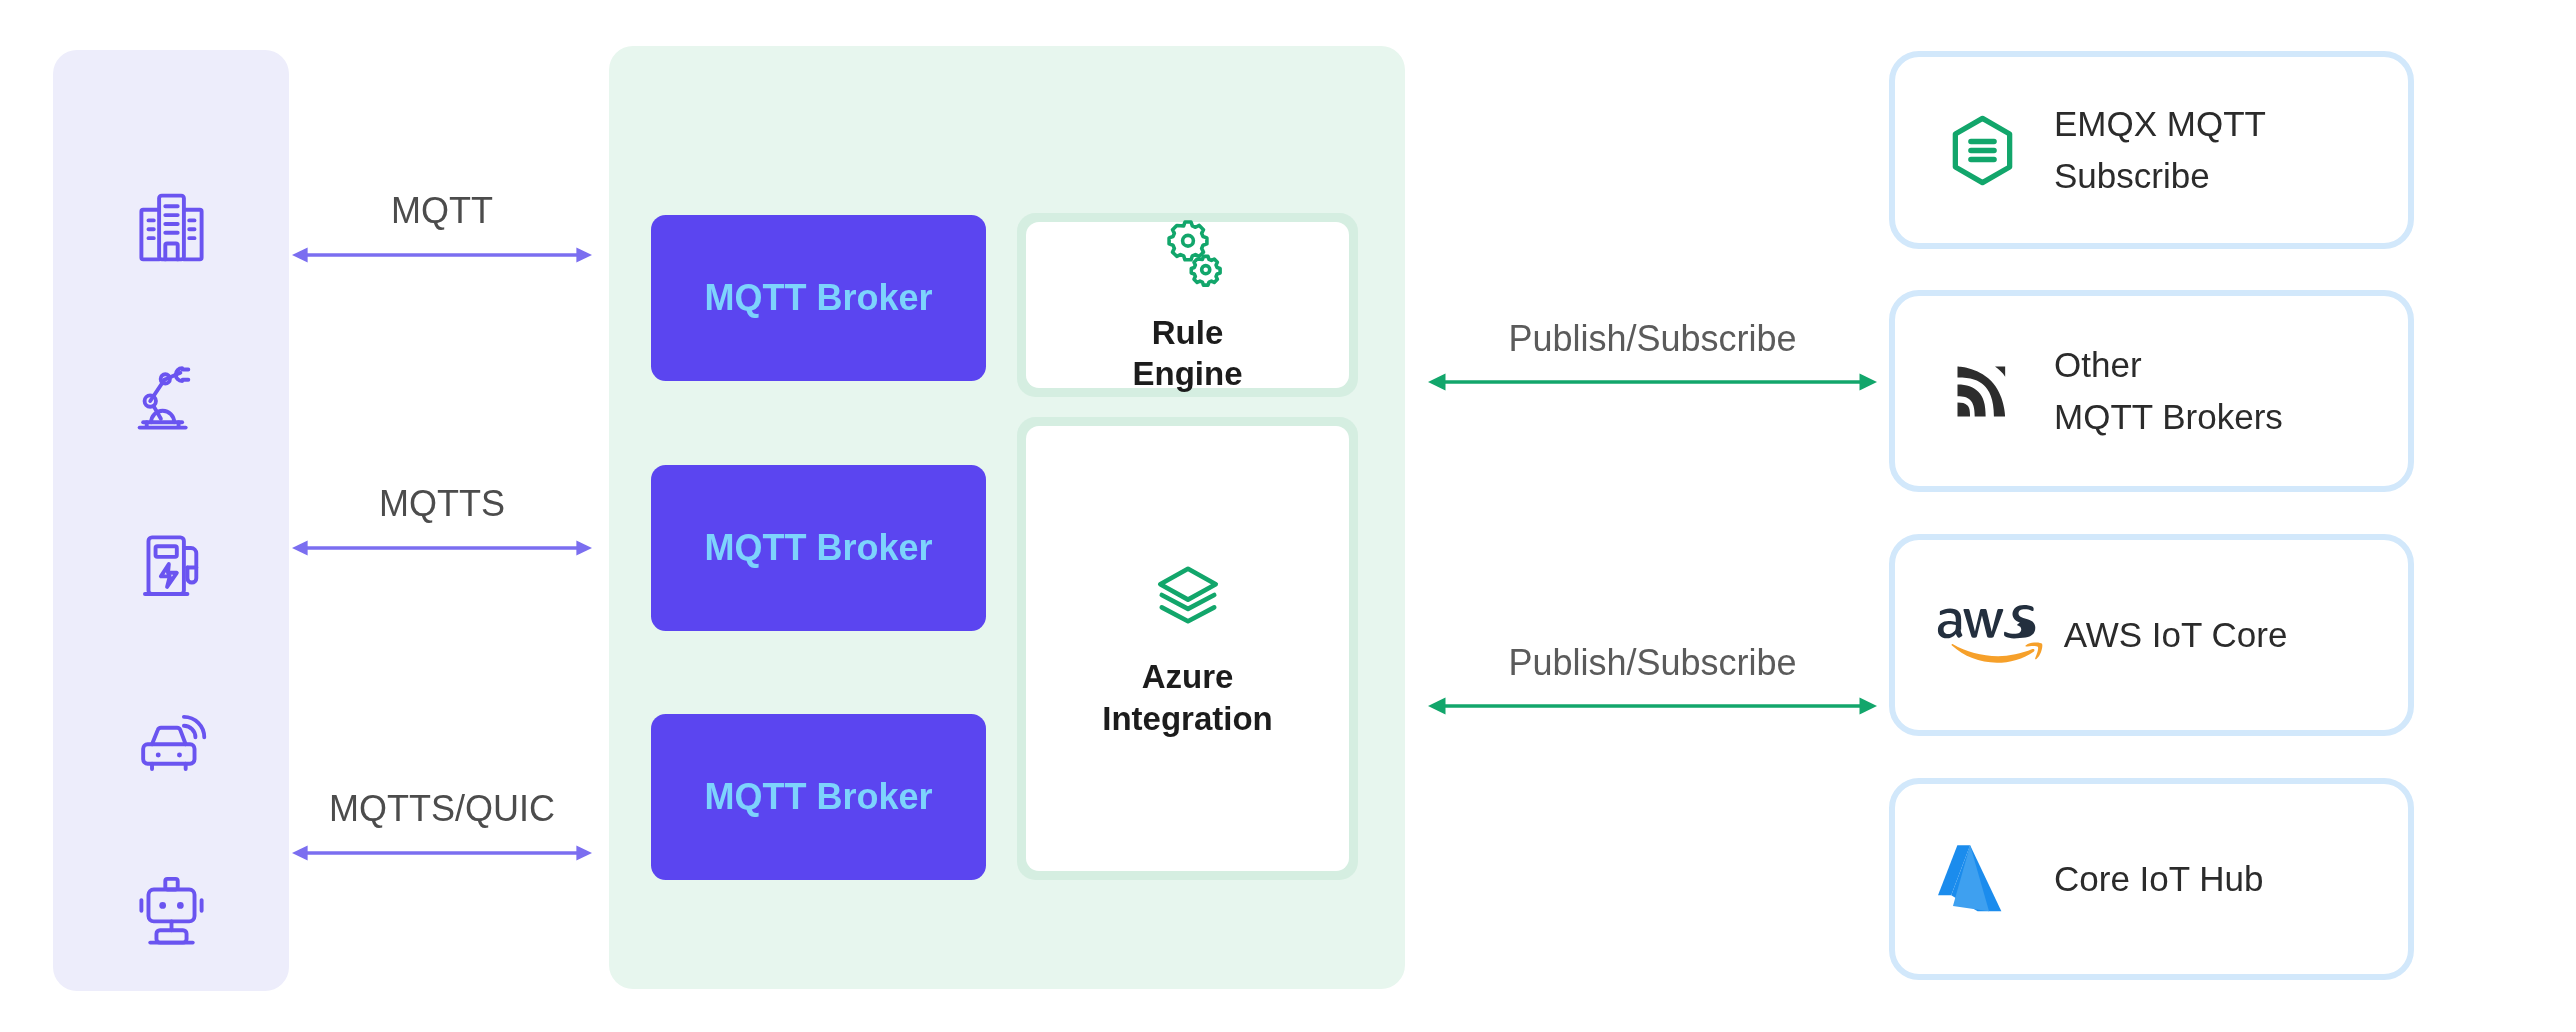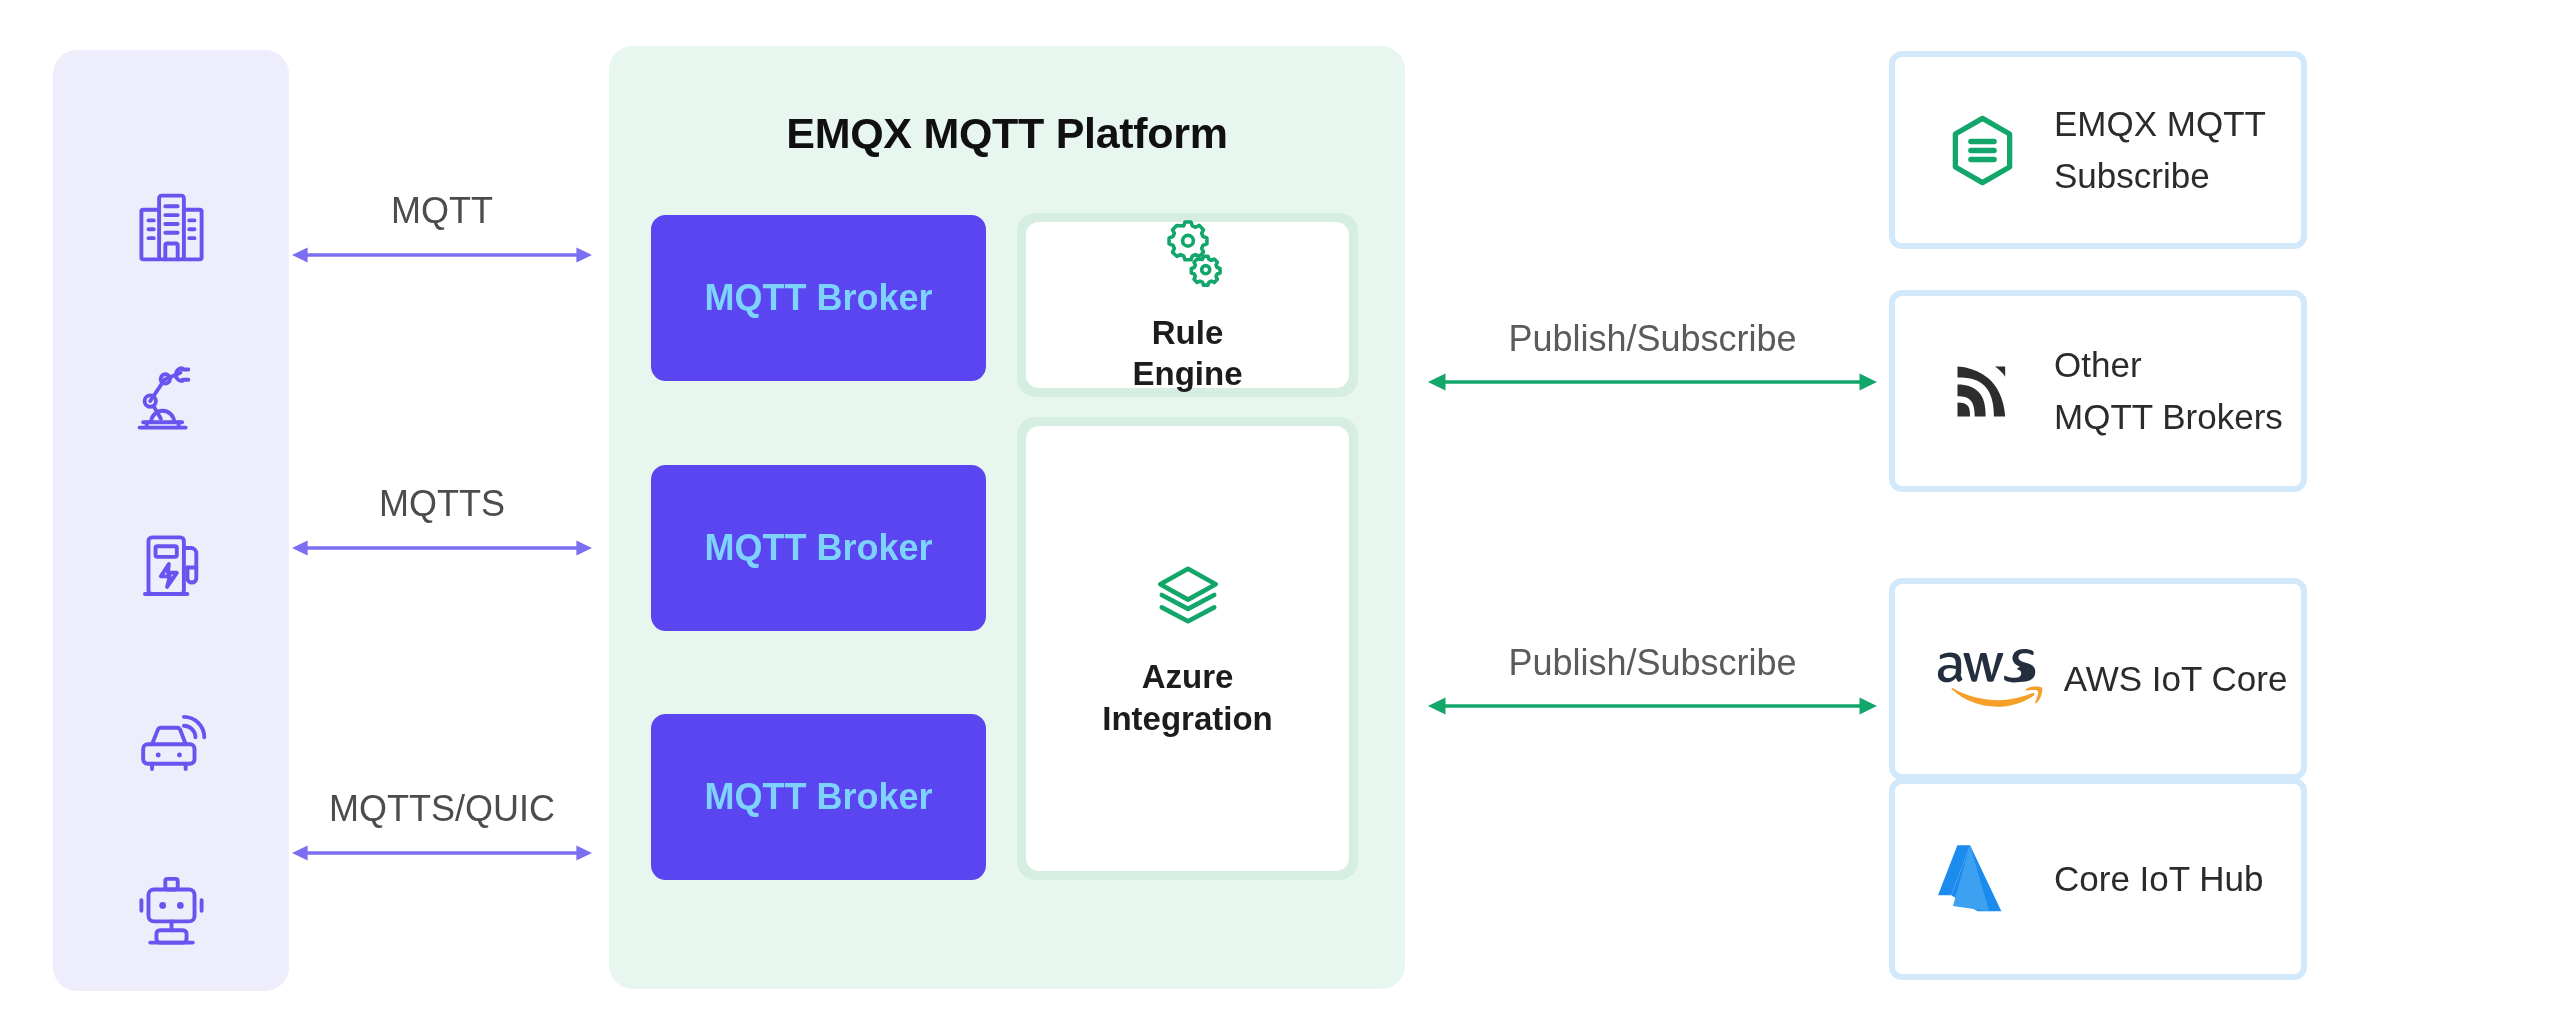--- a/index.html
+++ b/index.html
@@ -137,24 +137,24 @@
     text-align: center;
     font-size: 36px;
     color: #5b5b5b;
     white-space: nowrap;
   }
 
   
   .target-card {
     position: absolute;
     left: 1889px;
-    width: 418px;
+    width: 525px;
     background: #ffffff;
     border: 6.4px solid #d2e8fb;
-    border-radius: 13px;
+    border-radius: 30px;
     box-sizing: border-box;
     display: flex;
     align-items: center;
     padding-left: 39px;
     box-sizing: border-box;
   }
   .target-logo {
     width: 96px;
     min-width: 96px;
     height: 96px;
@@ -263,21 +263,20 @@
   <div class="proto-arrow" style="left:292px; top:839px; width:300px;">
     <div class="proto-label">MQTTS/QUIC</div>
     <svg class="proto-line-wrap" width="300" height="28" viewBox="0 0 326 30" preserveAspectRatio="none">
       <line x1="14" y1="15" x2="312" y2="15" stroke="#7b6ef0" stroke-width="4"></line>
       <polygon points="0,15 17,7 17,23" fill="#7b6ef0"></polygon>
       <polygon points="326,15 309,7 309,23" fill="#7b6ef0"></polygon>
     </svg>
   </div>
 
   <div id="platform-panel">
-    <div id="platform-title">EMQX MQTT Platform</div>
 
     <div class="broker-box" style="top:169px; height:166px;">
       <span>MQTT Broker</span>
     </div>
     <div class="broker-box" style="top:419px; height:166px;">
       <span>MQTT Broker</span>
     </div>
     <div class="broker-box" style="top:668px; height:166px;">
       <span>MQTT Broker</span>
     </div>
@@ -345,21 +344,21 @@
           <path d="M8 8c0 0 12.6.3 21.4 9.1C38.2 25.9 38.5 40 38.5 40h-7.2c0-11.6-3.1-16.7-6.4-20C21.6 16.7 16.6 15 8 15V8z"></path>
           <path d="M8 19.5c6.1 0 10 1.3 13.3 4.6C24.6 27.4 26 32 26 40h-7c0-5.6-1-8.7-2.9-10.6C14.2 27.5 12 27 8 27v-7.5z"></path>
           <path d="M8 31c3 0 4.8.4 6.2 1.8C15.6 34.2 16 36 16 40H8V31z"></path>
           <path d="M32 8h6.5v6.5c-1.6-2.4-3.9-4.8-6.5-6.5z"></path>
         </g>
       </svg>
     </div>
     <div class="target-label"><span>Other</span><br><span>MQTT Brokers</span></div>
   </div>
 
-  <div class="target-card" style="top:534px; height:202px;margin-top:44px;">
+  <div class="target-card" style="top:534px; height:202px;">
     <div class="target-logo" style="width:115px; min-width:115px; margin-right:14.7px;">
       <svg width="115" height="72" viewBox="0 0 130 80">
         <g fill="#232f3e">
           <path d="M30.2 33.6c0 1.4.2 2.5.4 3.3.3.8.7 1.7 1.2 2.6.2.3.3.6.3.8 0 .4-.2.7-.7 1.1l-2.3 1.5c-.3.2-.6.3-.9.3-.4 0-.7-.2-1.1-.5-.5-.5-.9-1.1-1.3-1.7-.4-.6-.7-1.3-1.1-2.2-2.8 3.3-6.3 5-10.5 5-3 0-5.4-.9-7.2-2.6-1.8-1.7-2.6-4-2.6-6.9 0-3.1 1.1-5.6 3.3-7.4 2.2-1.9 5.2-2.8 9-2.8 1.2 0 2.5.1 3.8.3 1.3.2 2.7.5 4.1.8v-2.6c0-2.7-.6-4.7-1.7-5.8-1.2-1.1-3.1-1.7-5.9-1.7-1.3 0-2.6.1-3.9.5-1.4.3-2.7.7-3.9 1.2-.6.3-1 .4-1.3.5-.2.1-.4.1-.6.1-.5 0-.7-.3-.7-1.1v-1.8c0-.6.1-1 .2-1.3.2-.2.5-.5 1-.7 1.3-.7 2.8-1.2 4.6-1.7 1.8-.5 3.7-.7 5.7-.7 4.4 0 7.6 1 9.6 3 2 2 3 5 3 9.1v12zm-14.5 5.4c1.2 0 2.5-.2 3.8-.7 1.3-.4 2.5-1.3 3.5-2.4.6-.7 1-1.5 1.3-2.4.2-.9.4-2 .4-3.3v-1.6c-1-.3-2.1-.5-3.3-.6-1.2-.2-2.3-.2-3.4-.2-2.4 0-4.2.5-5.4 1.5-1.2 1-1.8 2.4-1.8 4.2 0 1.7.4 3 1.3 3.9.9.9 2.1 1.6 3.6 1.6zm28.7 3.9c-.7 0-1.2-.1-1.5-.4-.3-.2-.6-.8-.9-1.6L33.7 13.2c-.3-.8-.4-1.4-.4-1.7 0-.7.3-1 1-1h3.6c.8 0 1.3.1 1.6.4.3.2.5.8.8 1.6l6 23.6 5.6-23.6c.2-.8.5-1.4.8-1.6.3-.2.9-.4 1.6-.4h2.9c.8 0 1.3.1 1.6.4.3.2.6.8.8 1.6l5.6 23.9 6.2-23.9c.3-.8.5-1.4.8-1.6.3-.2.9-.4 1.6-.4h3.4c.7 0 1.1.4 1.1 1 0 .2 0 .4-.1.7 0 .2-.1.6-.3 1L67.7 41c-.3.8-.6 1.4-.9 1.6-.3.2-.8.4-1.5.4h-3.1c-.8 0-1.3-.1-1.6-.4-.3-.3-.6-.8-.8-1.7l-5.6-23-5.5 23c-.2.8-.5 1.4-.8 1.7-.3.3-.9.4-1.6.4h-3.1zm46 1c-1.9 0-3.8-.2-5.6-.7-1.8-.4-3.2-.9-4.2-1.5-.6-.3-1-.7-1.2-1.1-.1-.3-.2-.7-.2-1.1v-1.9c0-.8.3-1.2.9-1.2.2 0 .5 0 .7.1.2.1.6.2 1 .4 1.3.6 2.7 1 4.3 1.3 1.6.3 3.1.5 4.7.5 2.5 0 4.4-.4 5.8-1.3 1.3-.9 2-2.1 2-3.8 0-1.1-.4-2-1.1-2.8-.7-.7-2-1.4-3.9-2.1L97 26c-2.9-.9-5-2.3-6.3-4-1.3-1.7-2-3.7-2-5.7 0-1.6.4-3.1 1.1-4.4.7-1.3 1.6-2.4 2.8-3.2 1.2-.9 2.5-1.6 4.1-2 1.6-.5 3.2-.7 5-.7.9 0 1.8.1 2.7.2.9.1 1.8.3 2.6.4.8.2 1.6.4 2.3.6.7.2 1.3.5 1.7.7.6.3 1 .6 1.2.9.2.3.4.7.4 1.3v1.7c0 .8-.3 1.2-.9 1.2-.3 0-.8-.2-1.5-.5-2.2-1-4.7-1.5-7.5-1.5-2.3 0-4.1.4-5.3 1.1-1.2.8-1.9 1.9-1.9 3.6 0 1.1.4 2.1 1.2 2.8.8.8 2.3 1.5 4.3 2.2l5.6 1.8c2.9.9 4.9 2.2 6.1 3.8 1.2 1.6 1.8 3.5 1.8 5.6 0 1.7-.3 3.2-1 4.6-.7 1.4-1.6 2.6-2.9 3.5-1.2 1-2.7 1.7-4.4 2.2-1.7.6-3.6.9-5.6.9z"></path>
         </g>
         <path d="M112.6 58.8C101.4 67 85.1 71.4 71.1 71.4c-19.7 0-37.4-7.3-50.8-19.4-1.1-1-.1-2.3 1.2-1.6 14.5 8.4 32.4 13.5 50.9 13.5 12.5 0 26.2-2.6 38.8-8 1.9-.8 3.5 1.2 1.4 3.1z" fill="#f6a02a"></path>
         <path d="M117.3 53.4c-1.4-1.8-9.5-.9-13.1-.4-1.1.1-1.3-.8-.3-1.5 6.4-4.5 17-3.2 18.2-1.7 1.2 1.5-.3 12.2-6.3 17.3-.9.8-1.8.4-1.4-.7 1.4-3.4 4.4-11.2 2.9-13z" fill="#f6a02a"></path>
       </svg>
     </div>
     <div class="target-label">AWS IoT Core</div>

